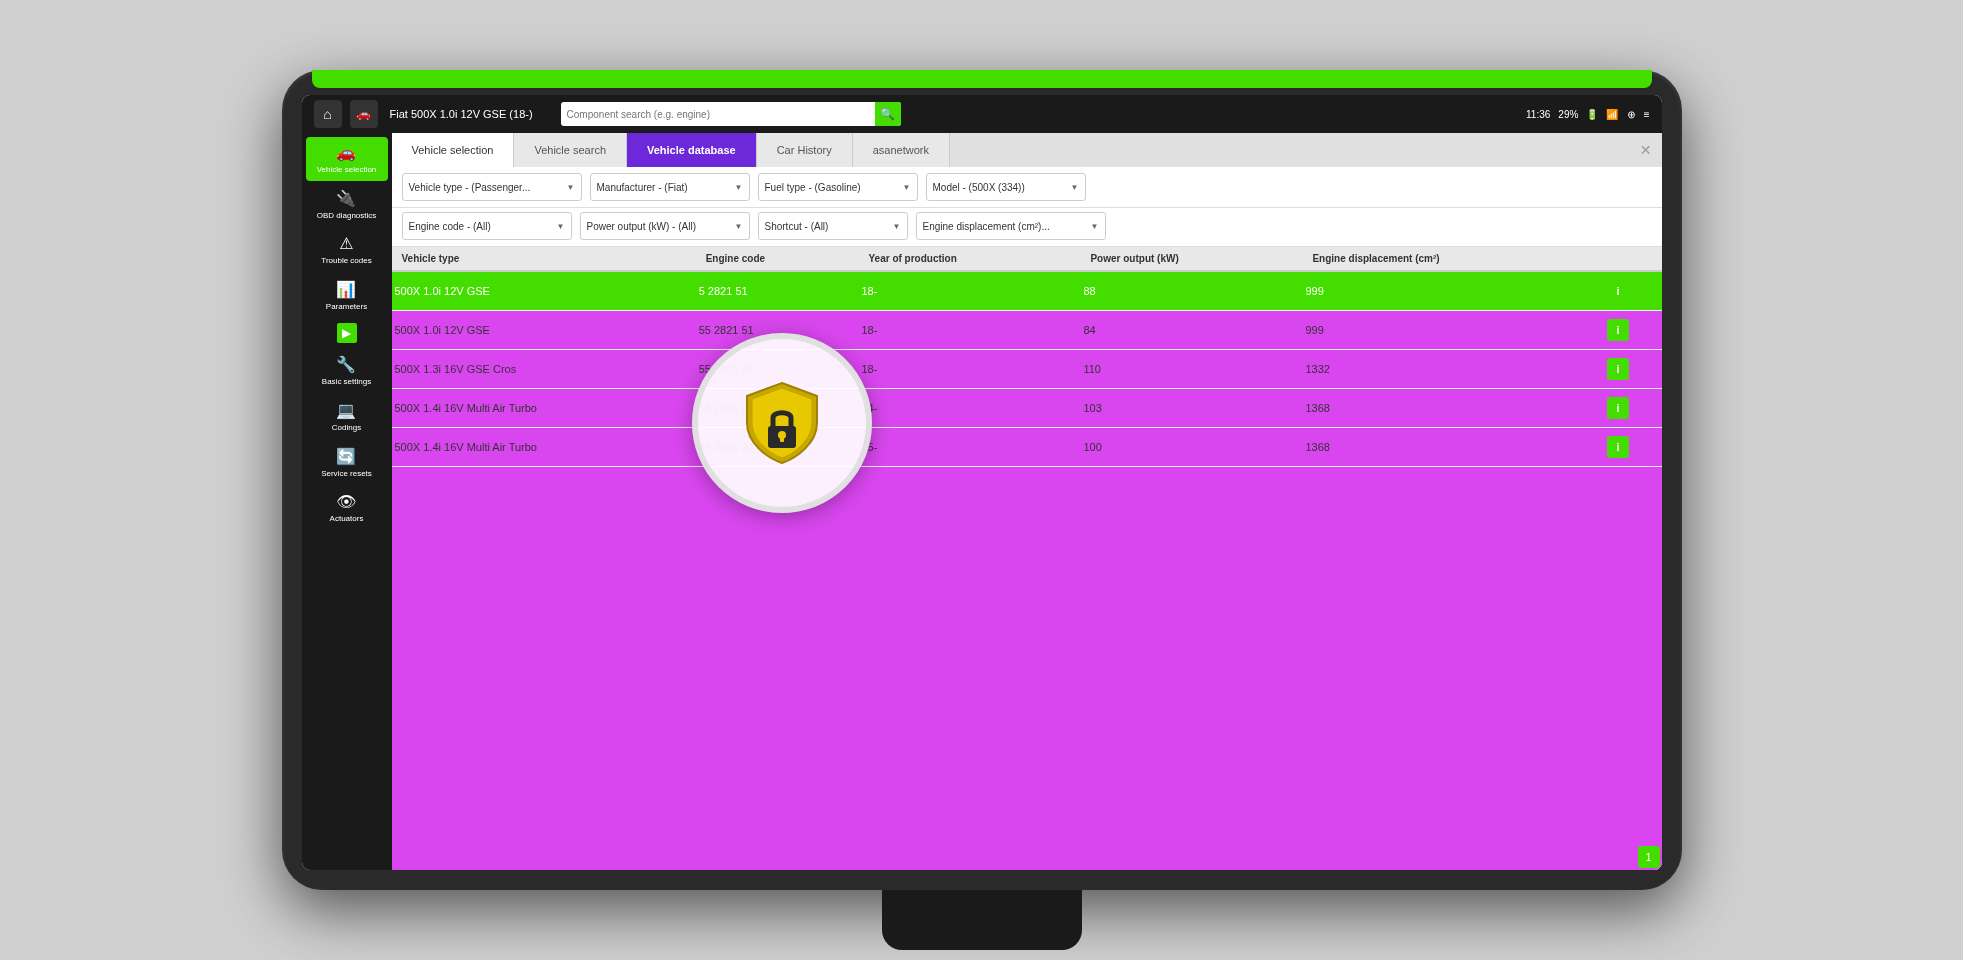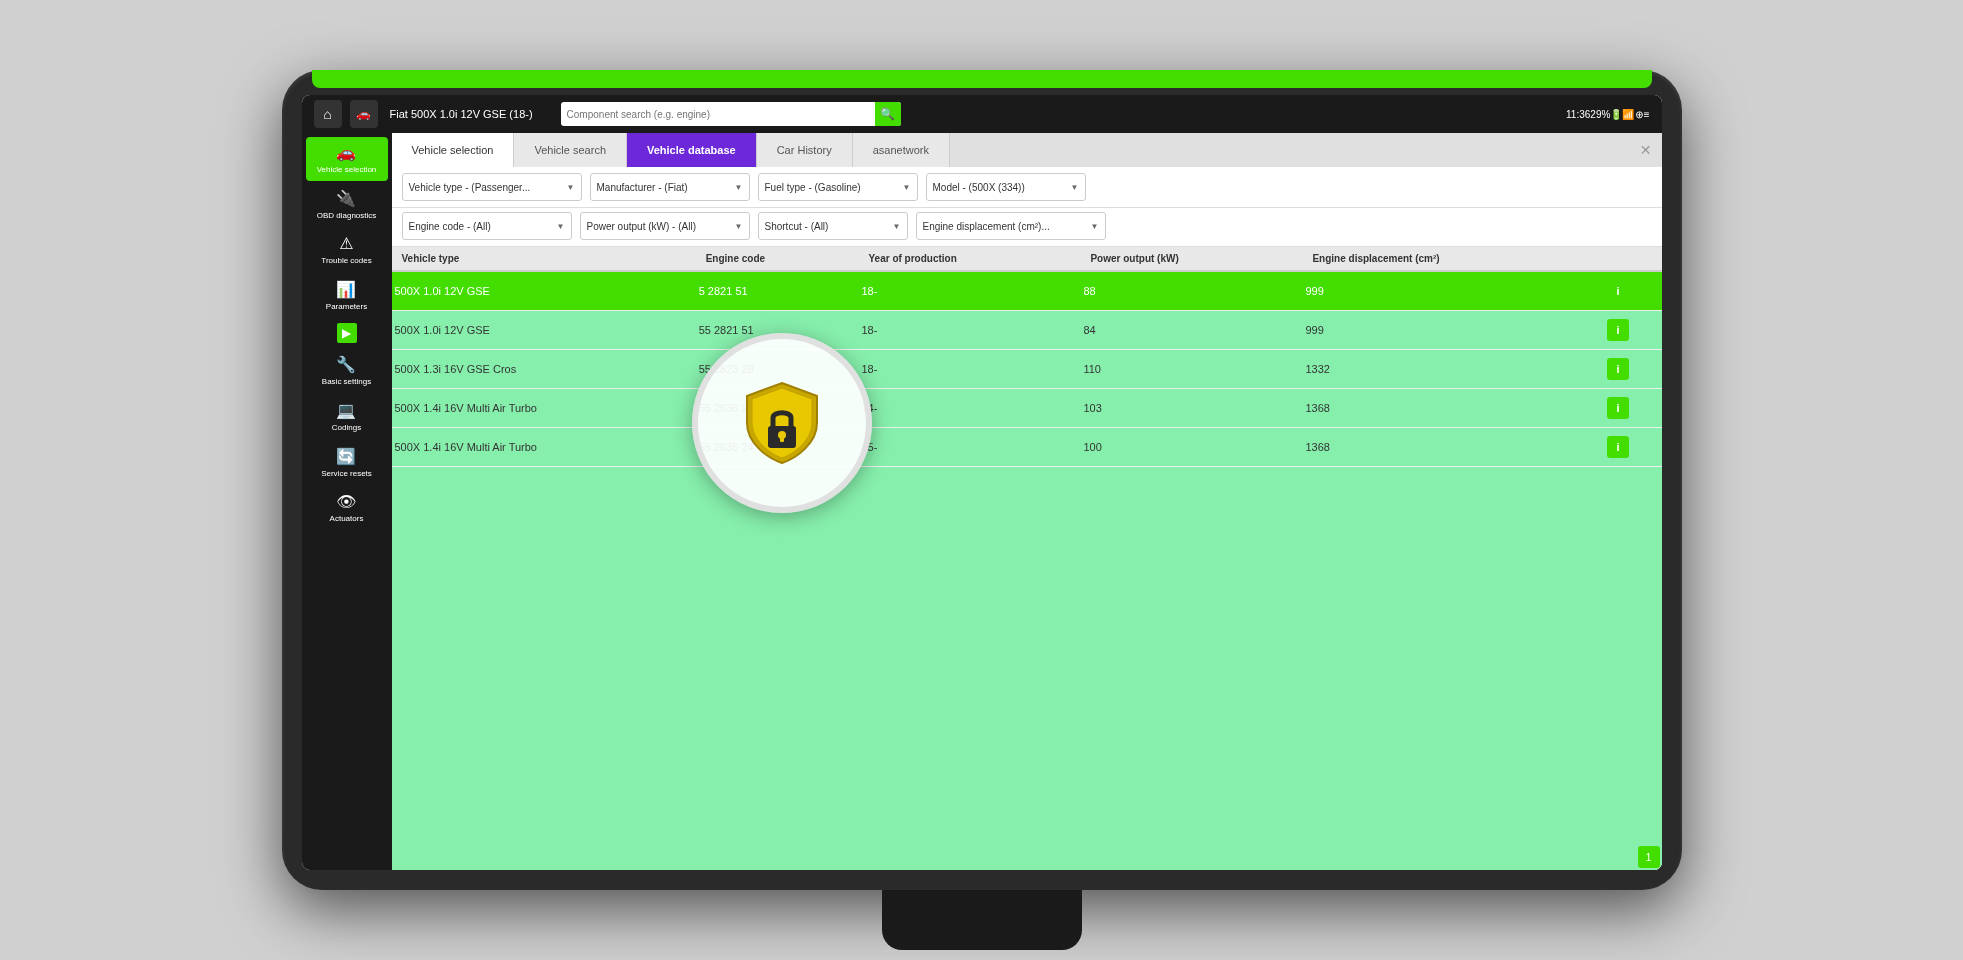--- a/index.html
+++ b/index.html
@@ -113,20 +113,21 @@
       background: #44dd00;
       width: 26px; height: 24px;
       display: flex; align-items: center; justify-content: center;
       color: white; font-size: 12px;
     }
 
     .status-bar .status-right {
       margin-left: auto;
       display: flex;
       align-items: center;
+      gap: 8px;
       color: white;
       font-size: 10px;
     }
 
     
     .main-content {
       display: flex;
       flex: 1;
       overflow: hidden;
     }
@@ -271,21 +272,21 @@
       display: flex;
       gap: 8px;
       flex-shrink: 0;
       border-bottom: 1px solid #ddd;
     }
 
     
     .table-container {
       flex: 1;
       overflow-y: auto;
-      background: #86efac;
+      background: #d946ef;
     }
 
     table {
       width: 100%;
       border-collapse: collapse;
       font-size: 11px;
     }
 
     thead tr {
       background: #e8e8e8;

